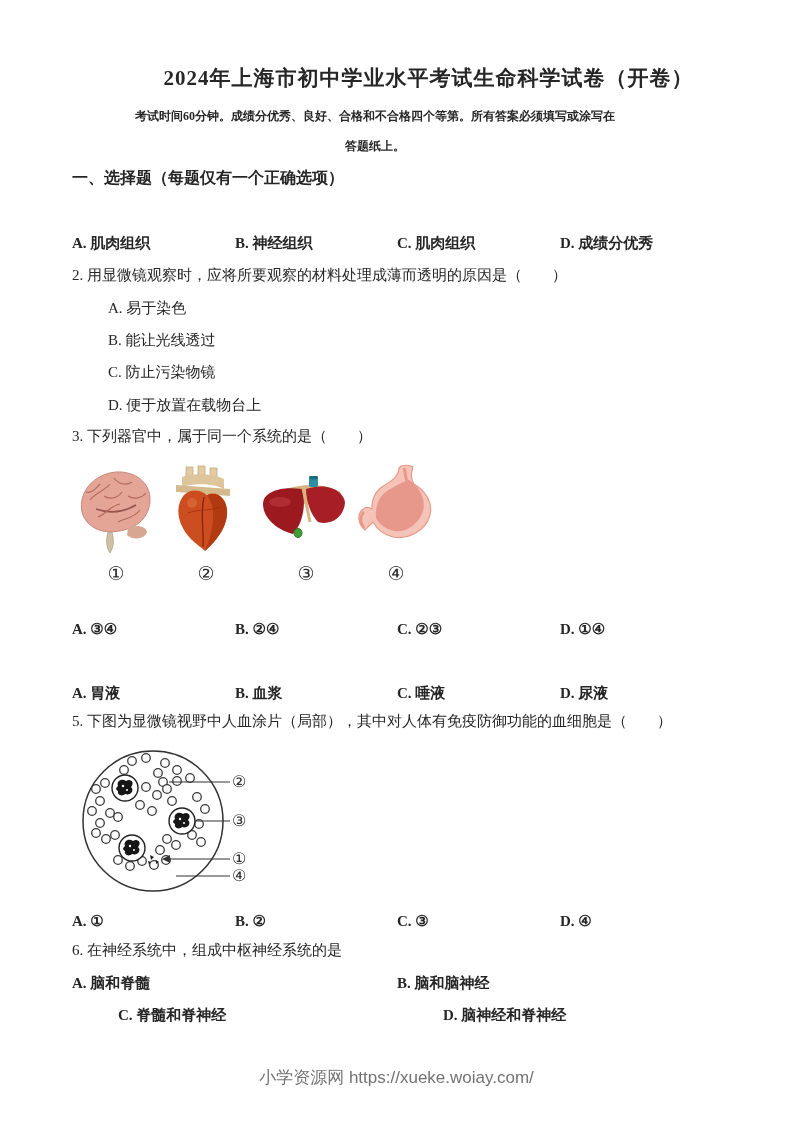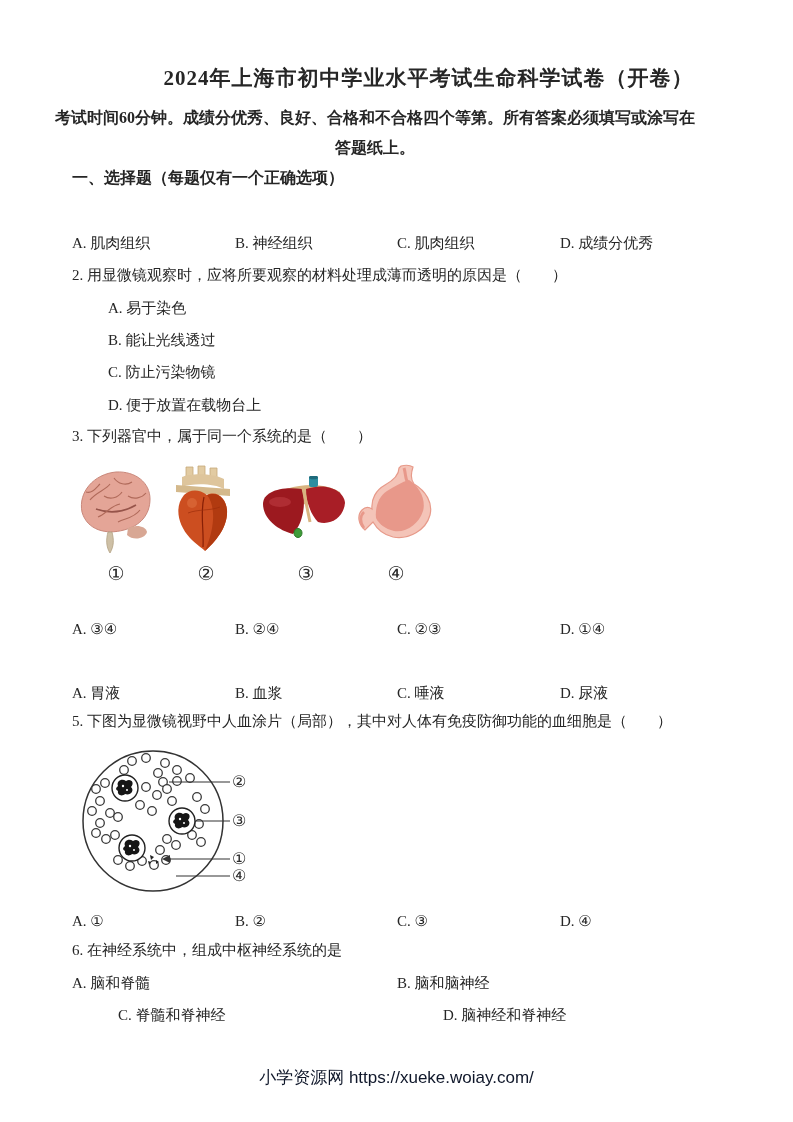--- a/index.html
+++ b/index.html
@@ -1,32 +1,32 @@
 <!DOCTYPE html>
 <html><head>
 <meta charset="utf-8">
 <style>
   html,body{margin:0;padding:0;background:#ffffff;}
   .page{position:relative;width:793px;height:1122px;background:#ffffff;overflow:hidden;
         font-family:"Liberation Serif","DejaVu Serif",serif;color:#262626;}
   .abs{position:absolute;}
   .title{top:64px;left:0;width:793px;text-align:center;font-size:21px;font-weight:bold;letter-spacing:1px;margin-left:32px;}
-  .notice{left:0;width:750px;text-align:center;font-size:16px;font-weight:bold;}
+  .notice{left:0;width:750px;text-align:center;font-size:12px;font-weight:bold;}
   .section{left:72px;font-size:16px;font-weight:bold;}
   .stem{left:72px;font-size:15px;white-space:nowrap;}
-  .optrow{left:0;width:793px;height:22px;}
+  .optrow{left:0;width:793px;height:22px;font-weight:bold;}
   .opt{position:absolute;top:0;font-size:15px;white-space:nowrap;}
   .c1{left:72px;}.c2{left:235px;}.c3{left:397px;}.c4{left:560px;}
   .stackopt{left:72px;font-size:15px;white-space:nowrap;margin-left:36px;}
   .organ-figure{top:462px;left:70px;width:380px;height:132px;}
   .organ-cell{position:absolute;top:0;height:132px;}
   .organ-label{position:absolute;top:100px;left:0;width:100%;text-align:center;font-size:19px;color:#2a2a2a;}
   .smear-figure{top:749px;left:72px;width:260px;height:160px;}
   .smear-label{position:absolute;left:160px;width:24px;font-size:16px;line-height:18px;color:#2a2a2a;}
-  .footer{top:1066px;left:0;width:793px;text-align:center;font-size:17px;color:#0f172a;
+  .footer{top:1066px;left:0;width:793px;text-align:center;font-size:17px;color:#737373;
           font-family:"Liberation Sans","DejaVu Sans",sans-serif;}
 </style>
 </head>
 <body>
 
 <div class="page">
 
   <div class="abs title">2024年上海市初中学业水平考试生命科学试卷（开卷）</div>
   <div class="abs notice" style="top:108px;">考试时间60分钟。成绩分优秀、良好、合格和不合格四个等第。所有答案必须填写或涂写在</div>
   <div class="abs notice" style="top:138px;">答题纸上。</div>

